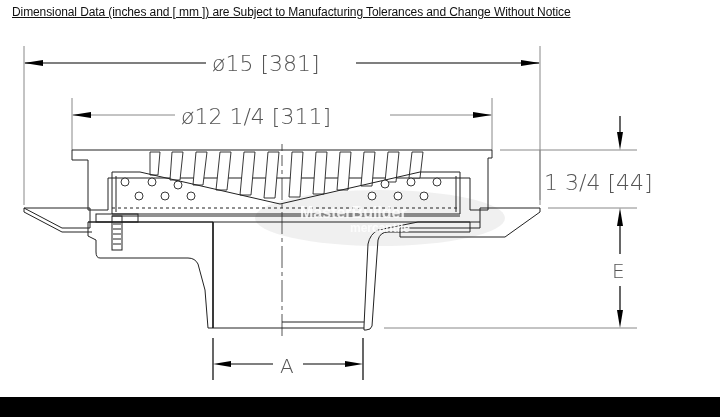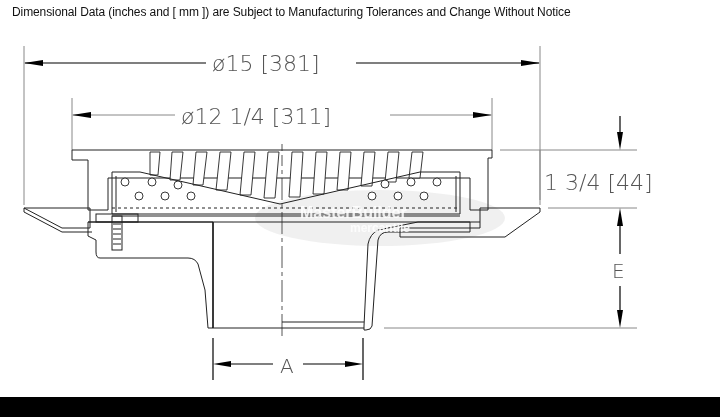--- a/index.html
+++ b/index.html
@@ -1,17 +1,17 @@
 <!DOCTYPE html>
 <html><head>
   <meta charset="utf-8">
   <style>
     html, body { margin: 0; padding: 0; background: #ffffff; }
     body { width: 720px; height: 417px; position: relative; overflow: hidden; font-family: "Liberation Sans", sans-serif; }
-    .notice { position: absolute; left: 12px; top: 5px; font-size: 12px; color: #111; letter-spacing: -0.1px; white-space: nowrap; }
+    .notice { position: absolute; left: 12px; top: 5px; font-size: 12px; color: #111; letter-spacing: -0.1px; white-space: nowrap; text-decoration: underline; }
     .drawing { position: absolute; left: 0; top: 0; width: 720px; height: 417px; }
     .footer-bar { position: absolute; left: 0; top: 397px; width: 720px; height: 20px; background: #000; }
     .dimtxt { font-family: "DejaVu Sans", sans-serif; fill: #555; font-weight: 200; }
     .ln { stroke: #222; stroke-width: 1; fill: none; }
     .lnk { stroke: #000; stroke-width: 1.2; fill: none; }
     .lng { stroke: #888; stroke-width: 1; fill: none; }
     .hatch { stroke: #222; stroke-width: 0.9; }
     .center { stroke: #555; stroke-width: 1; stroke-dasharray: 22 4 4 4; }
     .arrow { fill: #000; }
     .hole { fill: #fff; stroke: #222; stroke-width: 0.9; }

